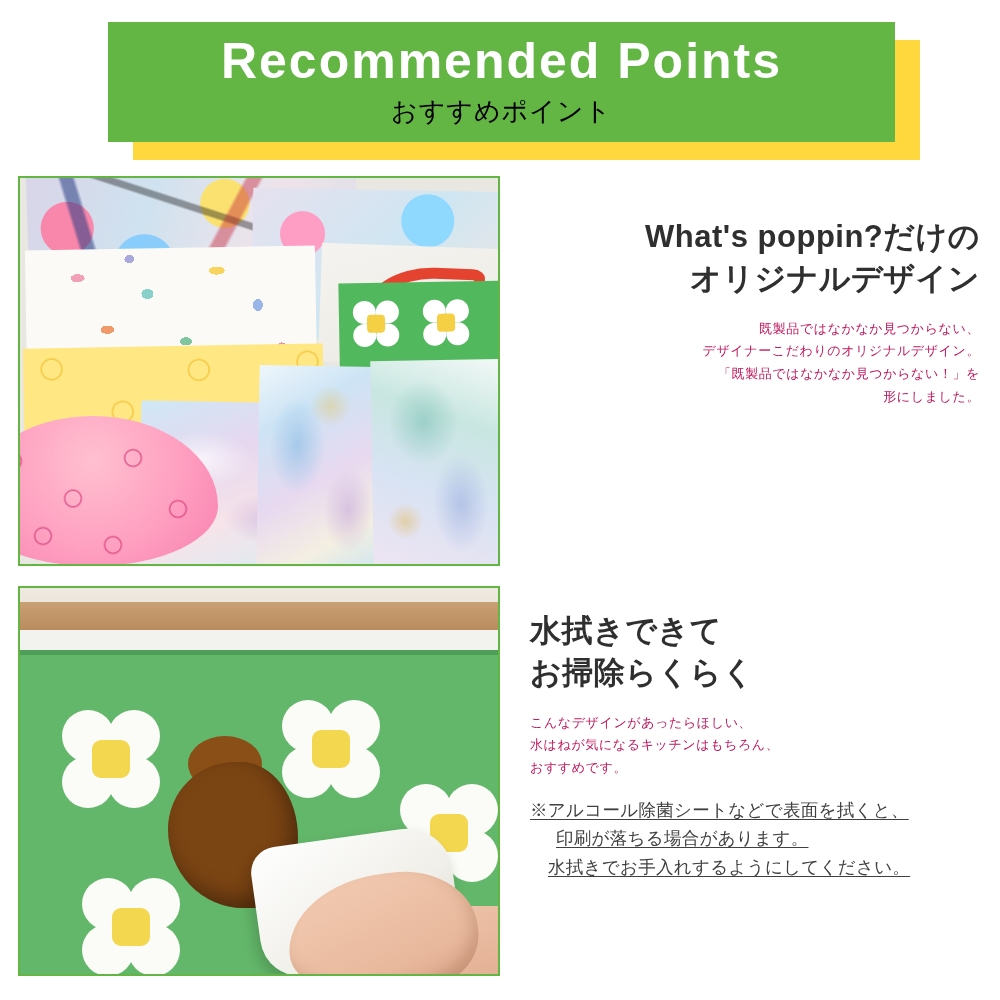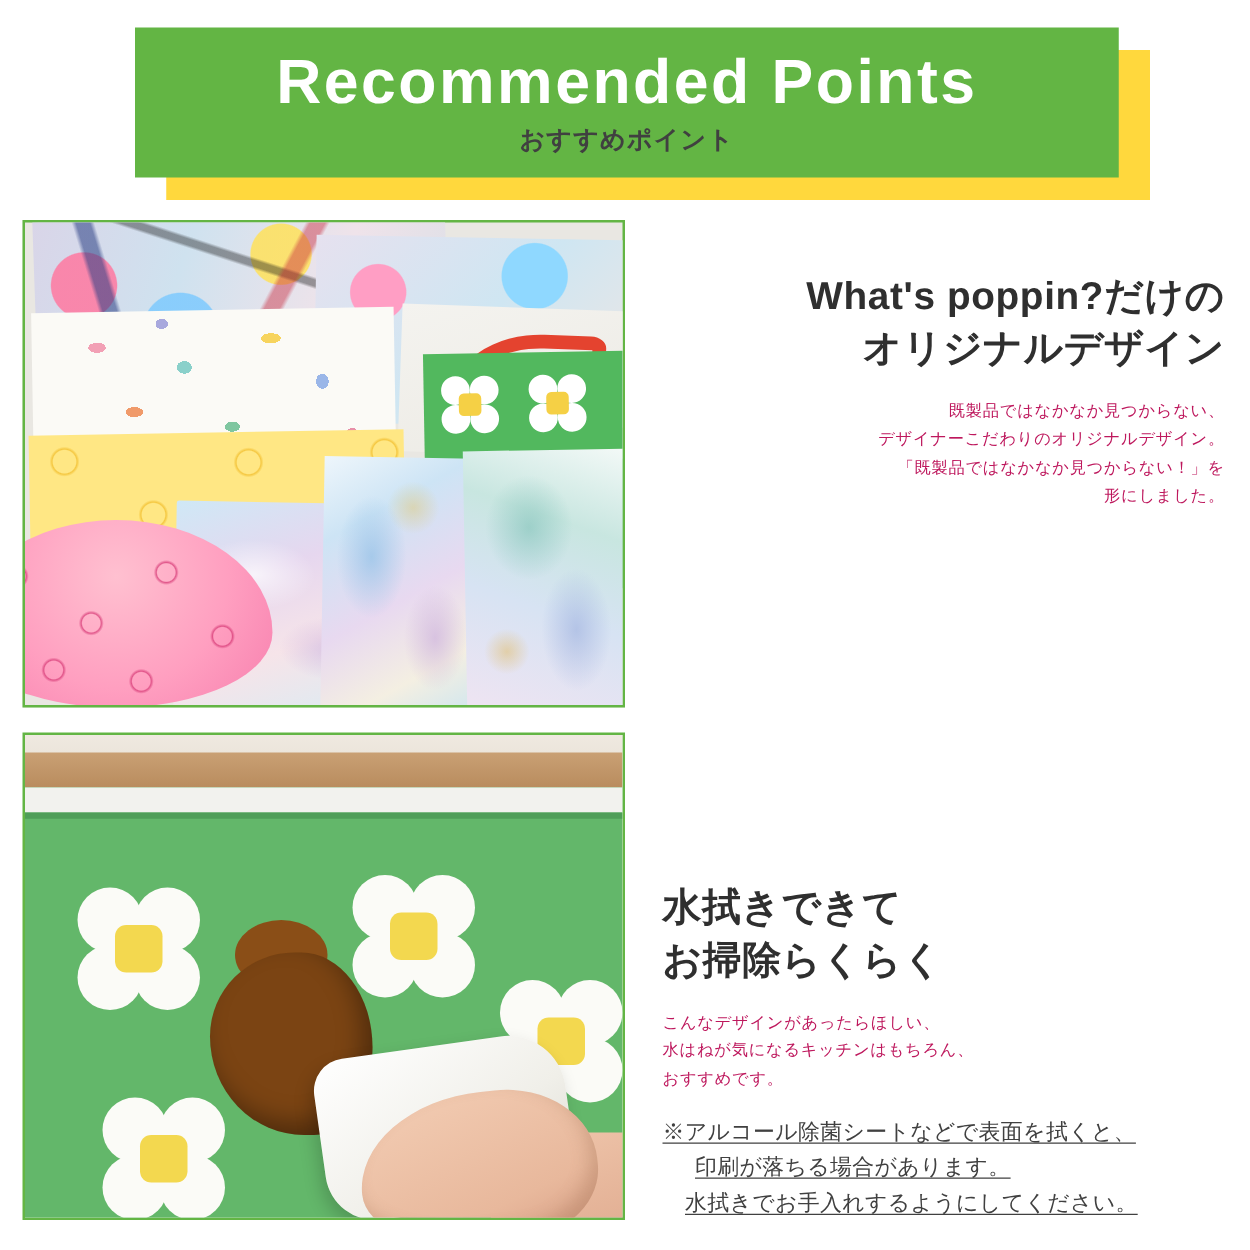--- a/index.html
+++ b/index.html
@@ -52,35 +52,35 @@
     color: #ffffff;
     font-size: 50px;
     font-weight: bold;
     letter-spacing: 2px;
     line-height: 1.05;
     margin: 0;
     padding: 0;
     white-space: nowrap;
   }
   .header-sub {
-    color: #404040;
-    font-size: 20px;
-    font-weight: bold;
+    color: #000000;
+    font-size: 26px;
+    font-weight: normal;
     letter-spacing: 1px;
     margin-top: 6px;
     white-space: nowrap;
   }
 
   
   .section {
     position: absolute;
     display: flex;
   }
   .section-1 { left: 18px; top: 176px; text-align: right; }
-  .section-2 { left: 18px; top: 586px; align-items: flex-end; }
+  .section-2 { left: 18px; top: 586px; }
 
   .photo {
     position: relative;
     width: 482px;
     height: 390px;
     overflow: hidden;
     border: 2px solid #63b544;
     box-sizing: border-box;
     background: #ffffff;
     flex: none;

